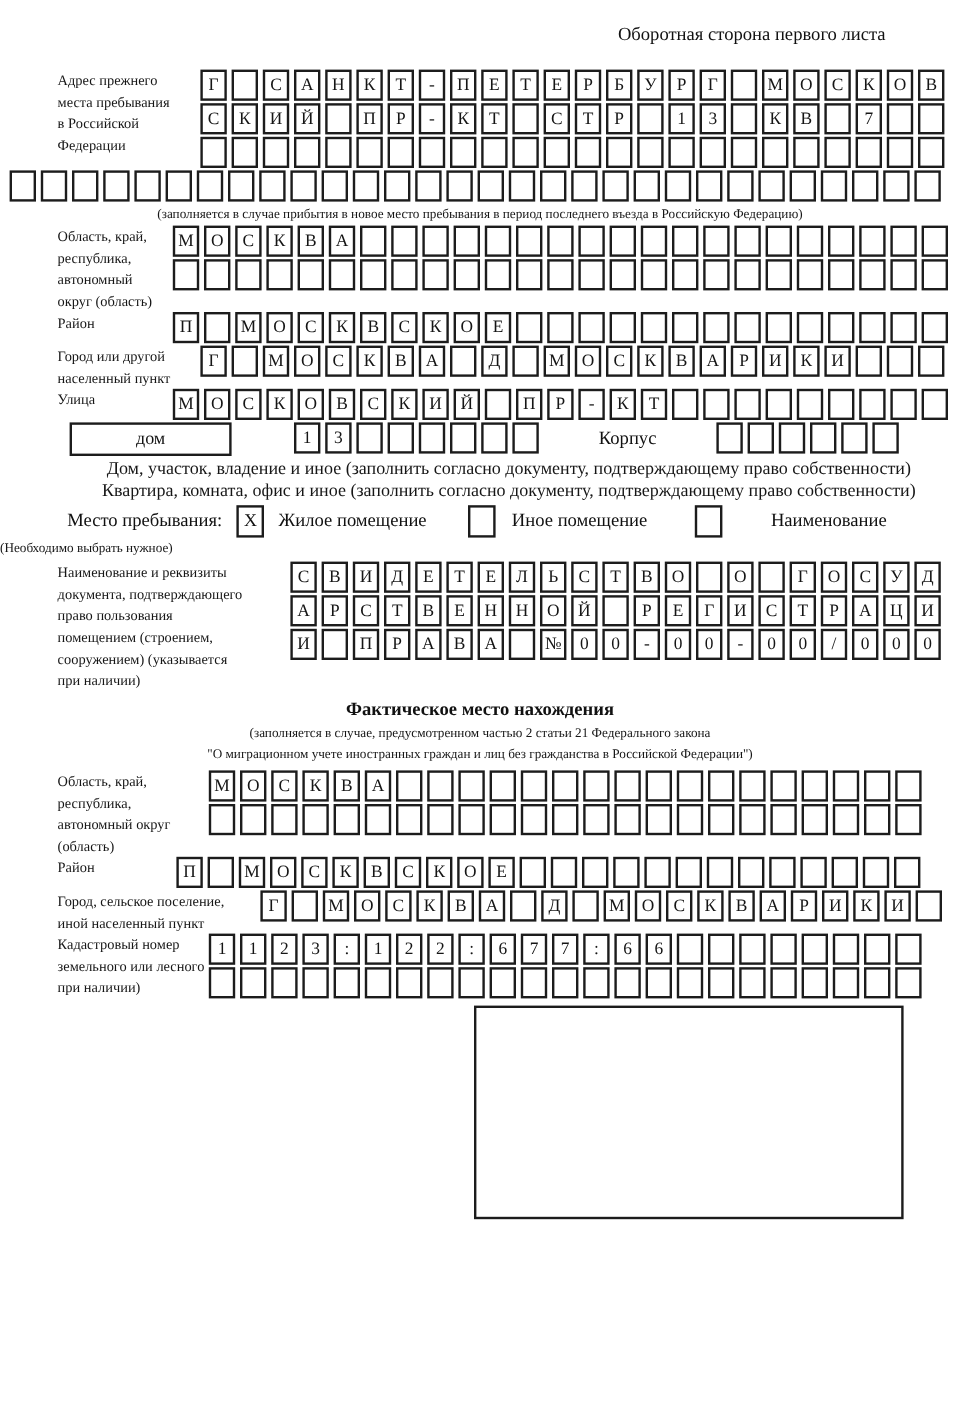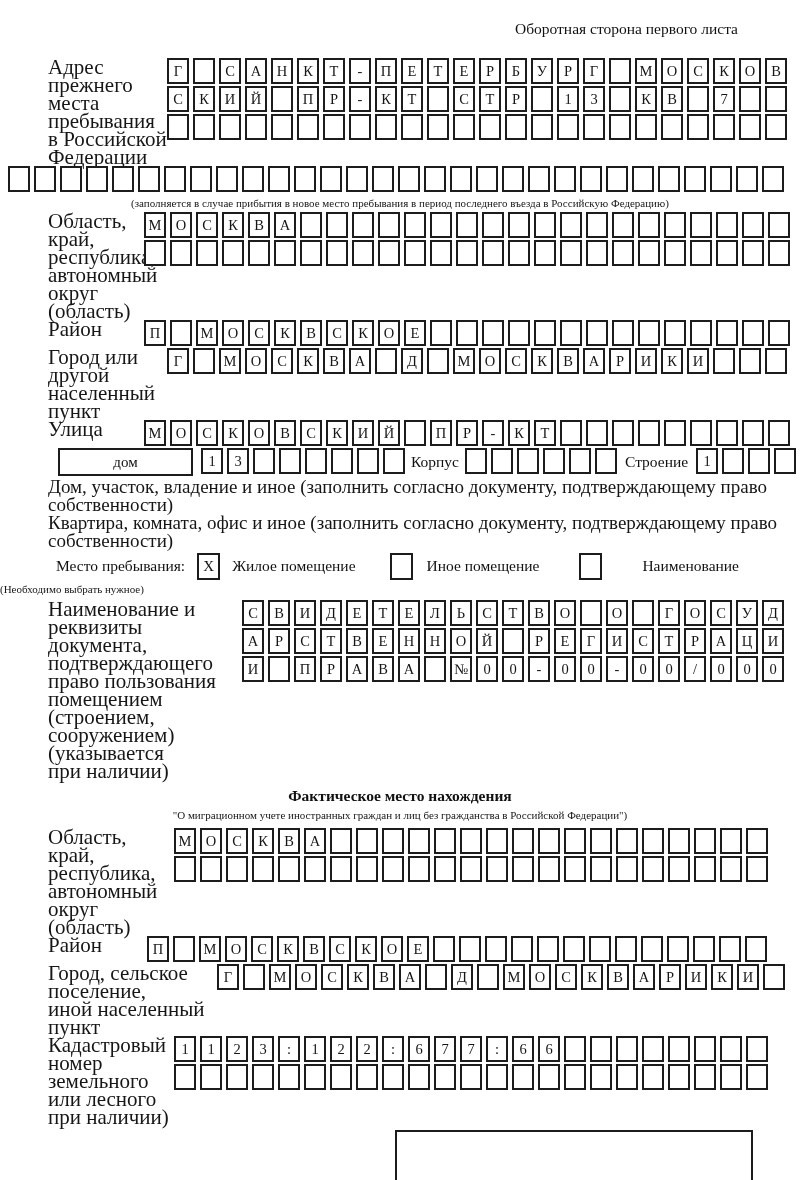--- a/index.html
+++ b/index.html
@@ -17,21 +17,21 @@
   
   .cellrow{white-space:nowrap;height:26px;margin-bottom:2px;}
   .cell{
     display:inline-block;box-sizing:border-box;vertical-align:top;
     width:22px;height:26px;border:2px solid #1c1c1c;margin-right:4px;
     text-align:center;font-size:14.5px;line-height:22px;color:#151515;
     background:#fff;
   }
 
   .field{display:flex;align-items:flex-start;}
-  .flabel{font-size:21px;line-height:18px;flex:0 0 auto;box-sizing:border-box;padding-left:48px;color:#161616;}
+  .flabel{font-size:12px;line-height:18px;flex:0 0 auto;box-sizing:border-box;padding-left:48px;color:#161616;}
   .rows{flex:0 0 auto;}
 
   .note{font-size:11px;line-height:18px;text-align:center;color:#161616;}
 
   .sec-title{font-size:16.5px;font-weight:bold;text-align:center;line-height:22px;margin-top:2px;color:#101010;}
 
   
   .addr{margin-top:20px;}
   .addr .flabel{width:167px;}
   .fullrow{padding-left:8px;}
@@ -42,21 +42,21 @@
 
   
   .inline-row{display:flex;align-items:flex-start;padding-left:58px;height:30px;}
   .widebox{
     box-sizing:border-box;border:2px solid #1c1c1c;height:28px;text-align:center;
     font-size:15px;line-height:24px;background:#fff;flex:0 0 auto;
   }
   .widebox.dom{width:135px;}
   .widebox.kvartira{width:170px;}
   .inline-label{font-size:15.5px;line-height:28px;flex:0 0 auto;}
-  .note-left{text-align:left;padding-left:48px;font-size:19px;line-height:18px;font-family:Liberation Serif, serif;}
+  .note-left{text-align:center;padding-left:48px;font-size:15px;line-height:18px;font-family:Liberation Serif, serif;}
 
   
   .mesto{display:flex;align-items:center;padding-left:56px;height:28px;font-size:15.5px;}
   .checkbox{
     display:inline-block;box-sizing:border-box;width:23px;height:27px;border:2px solid #1c1c1c;
     text-align:center;font-size:15px;line-height:23px;background:#fff;flex:0 0 auto;
   }
 
   
   .w-doc .flabel{width:242px;}
@@ -132,21 +132,21 @@
 
   <div class="field w-oblast">
     <div class="flabel">
         <div>Улица</div>
       </div>
     <div class="rows">
         <div class="cellrow"><span class="cell">М</span><span class="cell">О</span><span class="cell">С</span><span class="cell">К</span><span class="cell">О</span><span class="cell">В</span><span class="cell">С</span><span class="cell">К</span><span class="cell">И</span><span class="cell">Й</span><span class="cell"></span><span class="cell">П</span><span class="cell">Р</span><span class="cell">-</span><span class="cell">К</span><span class="cell">Т</span><span class="cell"></span><span class="cell"></span><span class="cell"></span><span class="cell"></span><span class="cell"></span><span class="cell"></span><span class="cell"></span><span class="cell"></span><span class="cell"></span></div>
       </div>
   </div>
 
-  <div class="inline-row" style="">
+  <div class="inline-row" style="gap:44px;">
     <div class="widebox dom">дом</div>
     <div class="cellrow" style="margin-left:8px;"><span class="cell">1</span><span class="cell">3</span><span class="cell"></span><span class="cell"></span><span class="cell"></span><span class="cell"></span><span class="cell"></span><span class="cell"></span></div>
     <div class="inline-label" style="margin-left:2px;margin-right:6px;">Корпус</div>
     <div class="cellrow"><span class="cell"></span><span class="cell"></span><span class="cell"></span><span class="cell"></span><span class="cell"></span><span class="cell"></span></div>
     <div class="inline-label" style="margin-left:4px;margin-right:8px;">Строение</div>
     <div class="cellrow"><span class="cell">1</span><span class="cell"></span><span class="cell"></span><span class="cell"></span></div>
   </div>
   <div class="note note-left">Дом, участок, владение и иное (заполнить согласно документу, подтверждающему право собственности)</div>
 
   <div class="note note-left">Квартира, комната, офис и иное (заполнить согласно документу, подтверждающему право собственности)</div>
@@ -172,20 +172,21 @@
         <div>при наличии)</div>
       </div>
     <div class="rows">
       <div class="cellrow"><span class="cell">С</span><span class="cell">В</span><span class="cell">И</span><span class="cell">Д</span><span class="cell">Е</span><span class="cell">Т</span><span class="cell">Е</span><span class="cell">Л</span><span class="cell">Ь</span><span class="cell">С</span><span class="cell">Т</span><span class="cell">В</span><span class="cell">О</span><span class="cell"></span><span class="cell">О</span><span class="cell"></span><span class="cell">Г</span><span class="cell">О</span><span class="cell">С</span><span class="cell">У</span><span class="cell">Д</span></div>
       <div class="cellrow"><span class="cell">А</span><span class="cell">Р</span><span class="cell">С</span><span class="cell">Т</span><span class="cell">В</span><span class="cell">Е</span><span class="cell">Н</span><span class="cell">Н</span><span class="cell">О</span><span class="cell">Й</span><span class="cell"></span><span class="cell">Р</span><span class="cell">Е</span><span class="cell">Г</span><span class="cell">И</span><span class="cell">С</span><span class="cell">Т</span><span class="cell">Р</span><span class="cell">А</span><span class="cell">Ц</span><span class="cell">И</span></div>
       <div class="cellrow"><span class="cell">И</span><span class="cell"></span><span class="cell">П</span><span class="cell">Р</span><span class="cell">А</span><span class="cell">В</span><span class="cell">А</span><span class="cell"></span><span class="cell">№</span><span class="cell">0</span><span class="cell">0</span><span class="cell">-</span><span class="cell">0</span><span class="cell">0</span><span class="cell">-</span><span class="cell">0</span><span class="cell">0</span><span class="cell">/</span><span class="cell">0</span><span class="cell">0</span><span class="cell">0</span></div>
     </div>
   </div>
 
   <div class="fact-title">Фактическое место нахождения</div>
+  <div class="note">(заполняется в случае, предусмотренном частью 2 статьи 21 Федерального закона</div>
   <div class="note">"О миграционном учете иностранных граждан и лиц без гражданства в Российской Федерации")</div>
 
   <div class="field w-foblast" style="margin-top:4px;">
     <div class="flabel">
         <div>Область, край,</div>
         <div>республика,</div>
         <div>автономный округ</div>
         <div>(область)</div>
       </div>
     <div class="rows">

